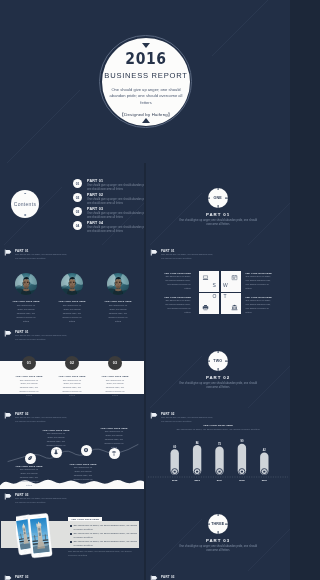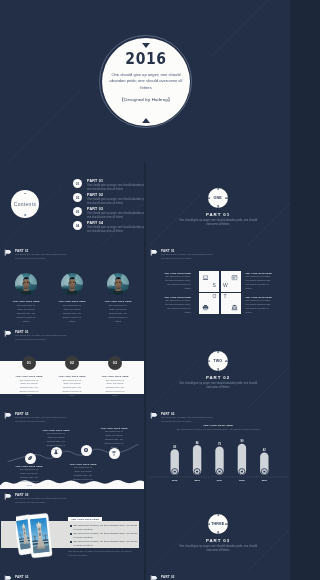--- a/index.html
+++ b/index.html
@@ -131,20 +131,21 @@
 
   <div class="slide full" id="cover">
     <svg class="cover-diag" viewBox="0 0 290 163" preserveAspectRatio="none">
       <line x1="2" y1="168" x2="80" y2="90" stroke="#2e3c54" stroke-width="0.7"></line>
       <line x1="212" y1="56" x2="292" y2="-24" stroke="#2e3c54" stroke-width="0.7"></line>
     </svg>
     <div class="cover-ring"></div>
     <div class="cover-disc">
       <div class="cover-tri"></div>
       <div class="cover-year">2016</div>
+      <div class="cover-title">BUSINESS REPORT</div>
       <div class="cover-sub">One should give up anger; one should abandon pride; one should overcome all fetters</div>
       <div class="cover-credit">【Designed  by  Haifeng】</div>
       <div class="cover-tri-b"></div>
     </div>
   </div>
 
   <div class="slide half left" id="contents">
     <svg class="sec-diag" viewBox="0 0 144 82" preserveAspectRatio="none">
       <line x1="-6" y1="92" x2="62" y2="24" stroke="#2b3950" stroke-width="0.8"></line>
       <line x1="92" y1="92" x2="160" y2="24" stroke="#2b3950" stroke-width="0.8"></line>

